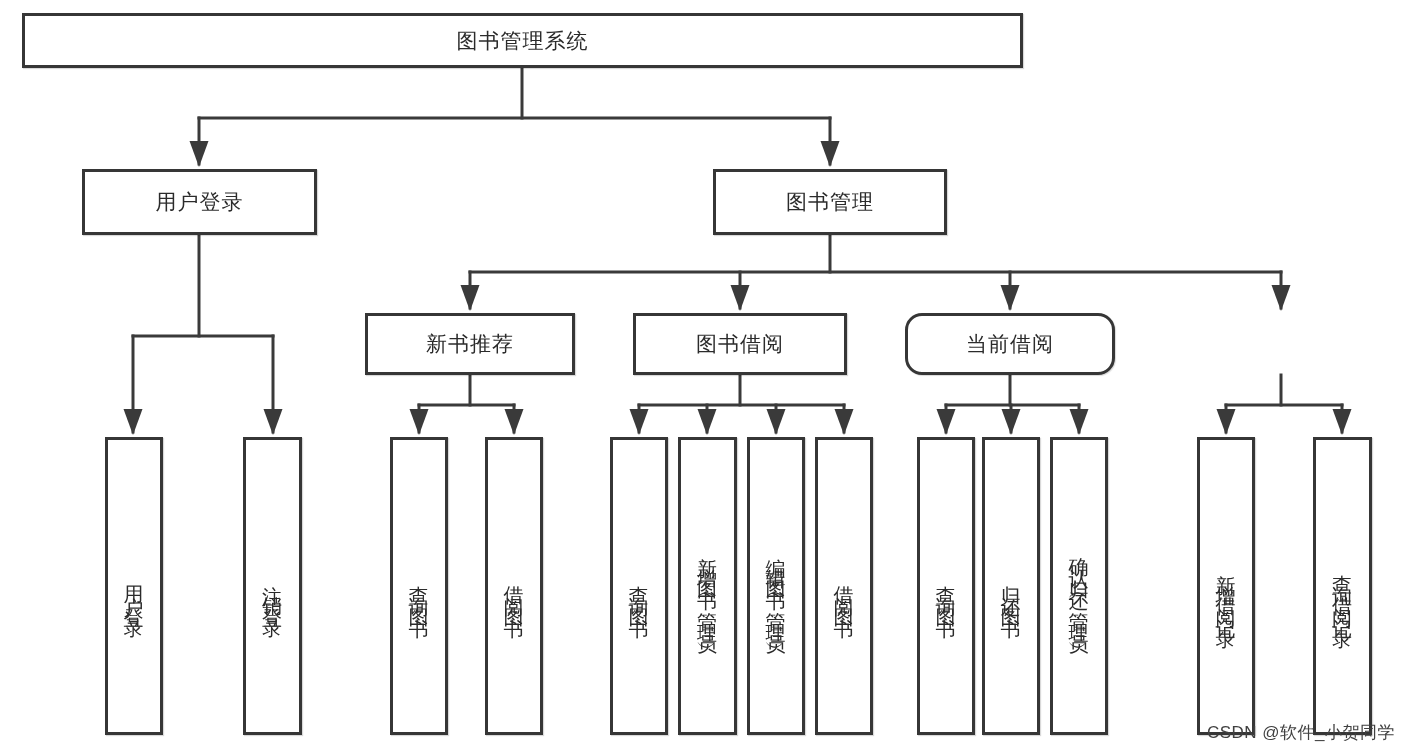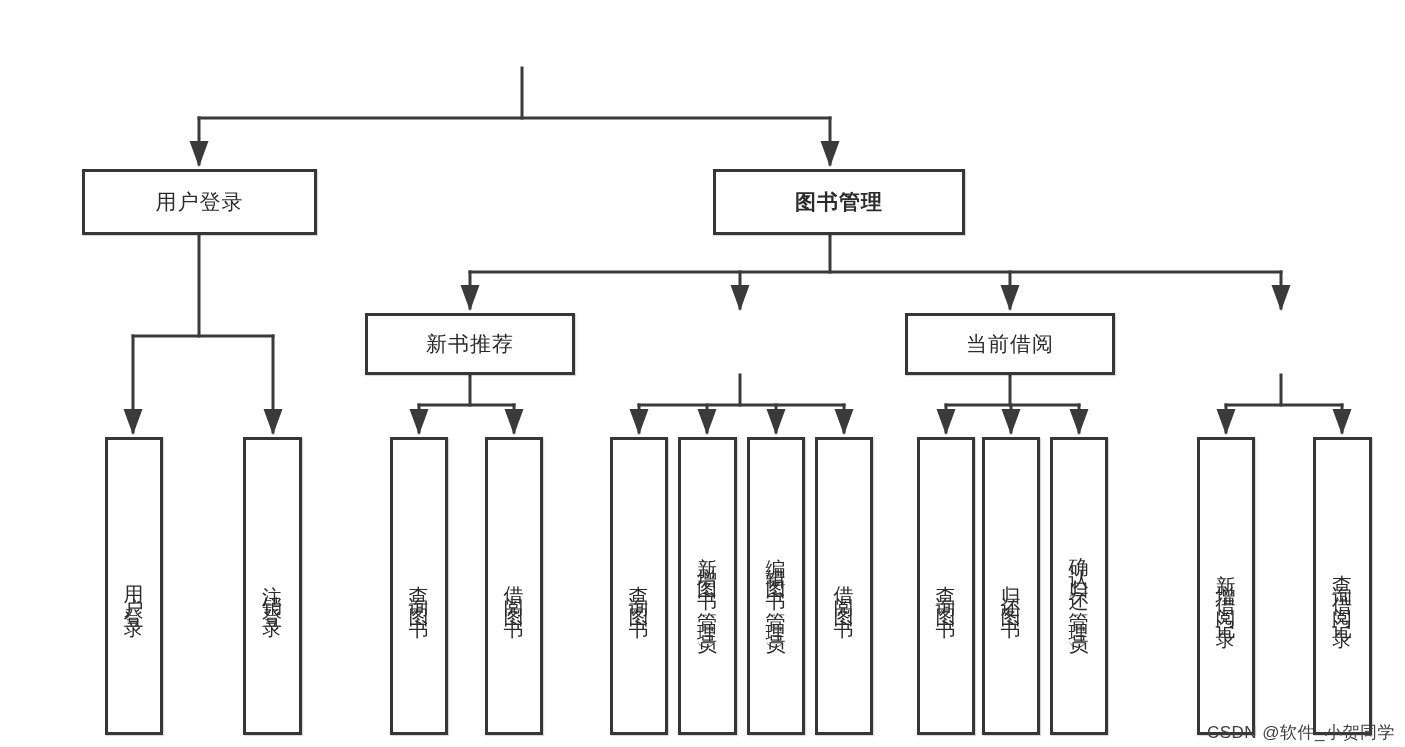--- a/index.html
+++ b/index.html
@@ -28,21 +28,21 @@
     text-orientation: mixed;
     font-size: 20px;
     line-height: 1.1;
     letter-spacing: 11px;
     color: #2b2b2b;
     margin-bottom: -11px;
   }
   
   .root-box  { left: 22px;  top: 13px;  width: 1001px; height: 55px; }
   .l2-a      { left: 82px;  top: 169px; width: 235px;  height: 66px; }
-  .l2-b      { left: 713px; top: 169px; width: 252px;  height: 66px; font-weight: bold; }
+  .l2-b      { left: 713px; top: 169px; width: 234px;  height: 66px; }
   .l3        { top: 313px; height: 62px; }
   .leaf      { top: 437px; height: 298px; }
   .watermark {
     position: absolute;
     right: 10px;
     bottom: 3px;
     font-size: 17px;
     letter-spacing: 0.5px;
     color: #404040;
     white-space: nowrap;
@@ -96,32 +96,38 @@
       <path d="M1011,405 V432" marker-end="url(#arrowhead)"></path>
       <path d="M1079,405 V432" marker-end="url(#arrowhead)"></path>
 
       <path d="M1281,375 V405"></path>
       <path d="M1226,405 H1342"></path>
       <path d="M1226,405 V432" marker-end="url(#arrowhead)"></path>
       <path d="M1342,405 V432" marker-end="url(#arrowhead)"></path>
     </g>
   </svg>
 
+  <div class="box root-box">
+    <span class="hlabel">图书管理系统</span>
+  </div>
 
   <div class="box l2-a">
     <span class="hlabel">用户登录</span>
   </div>
   <div class="box l2-b">
     <span class="hlabel">图书管理</span>
   </div>
 
   <div class="box l3" style="left:365px;width:210px;">
     <span class="hlabel">新书推荐</span>
   </div>
-  <div class="box l3" style="left:905px;width:210px;">
+  <div class="box l3" style="left:633px;width:214px;">
+    <span class="hlabel">图书借阅</span>
+  </div>
+  <div class="box l3" style="left:905px;width:210px;border-radius:17px;">
     <span class="hlabel">当前借阅</span>
   </div>
 
   <div class="box leaf" style="left:105px;width:58px;">
     <span class="vlabel">用户登录</span>
   </div>
   <div class="box leaf" style="left:243px;width:59px;">
     <span class="vlabel">注销登录</span>
   </div>
 

